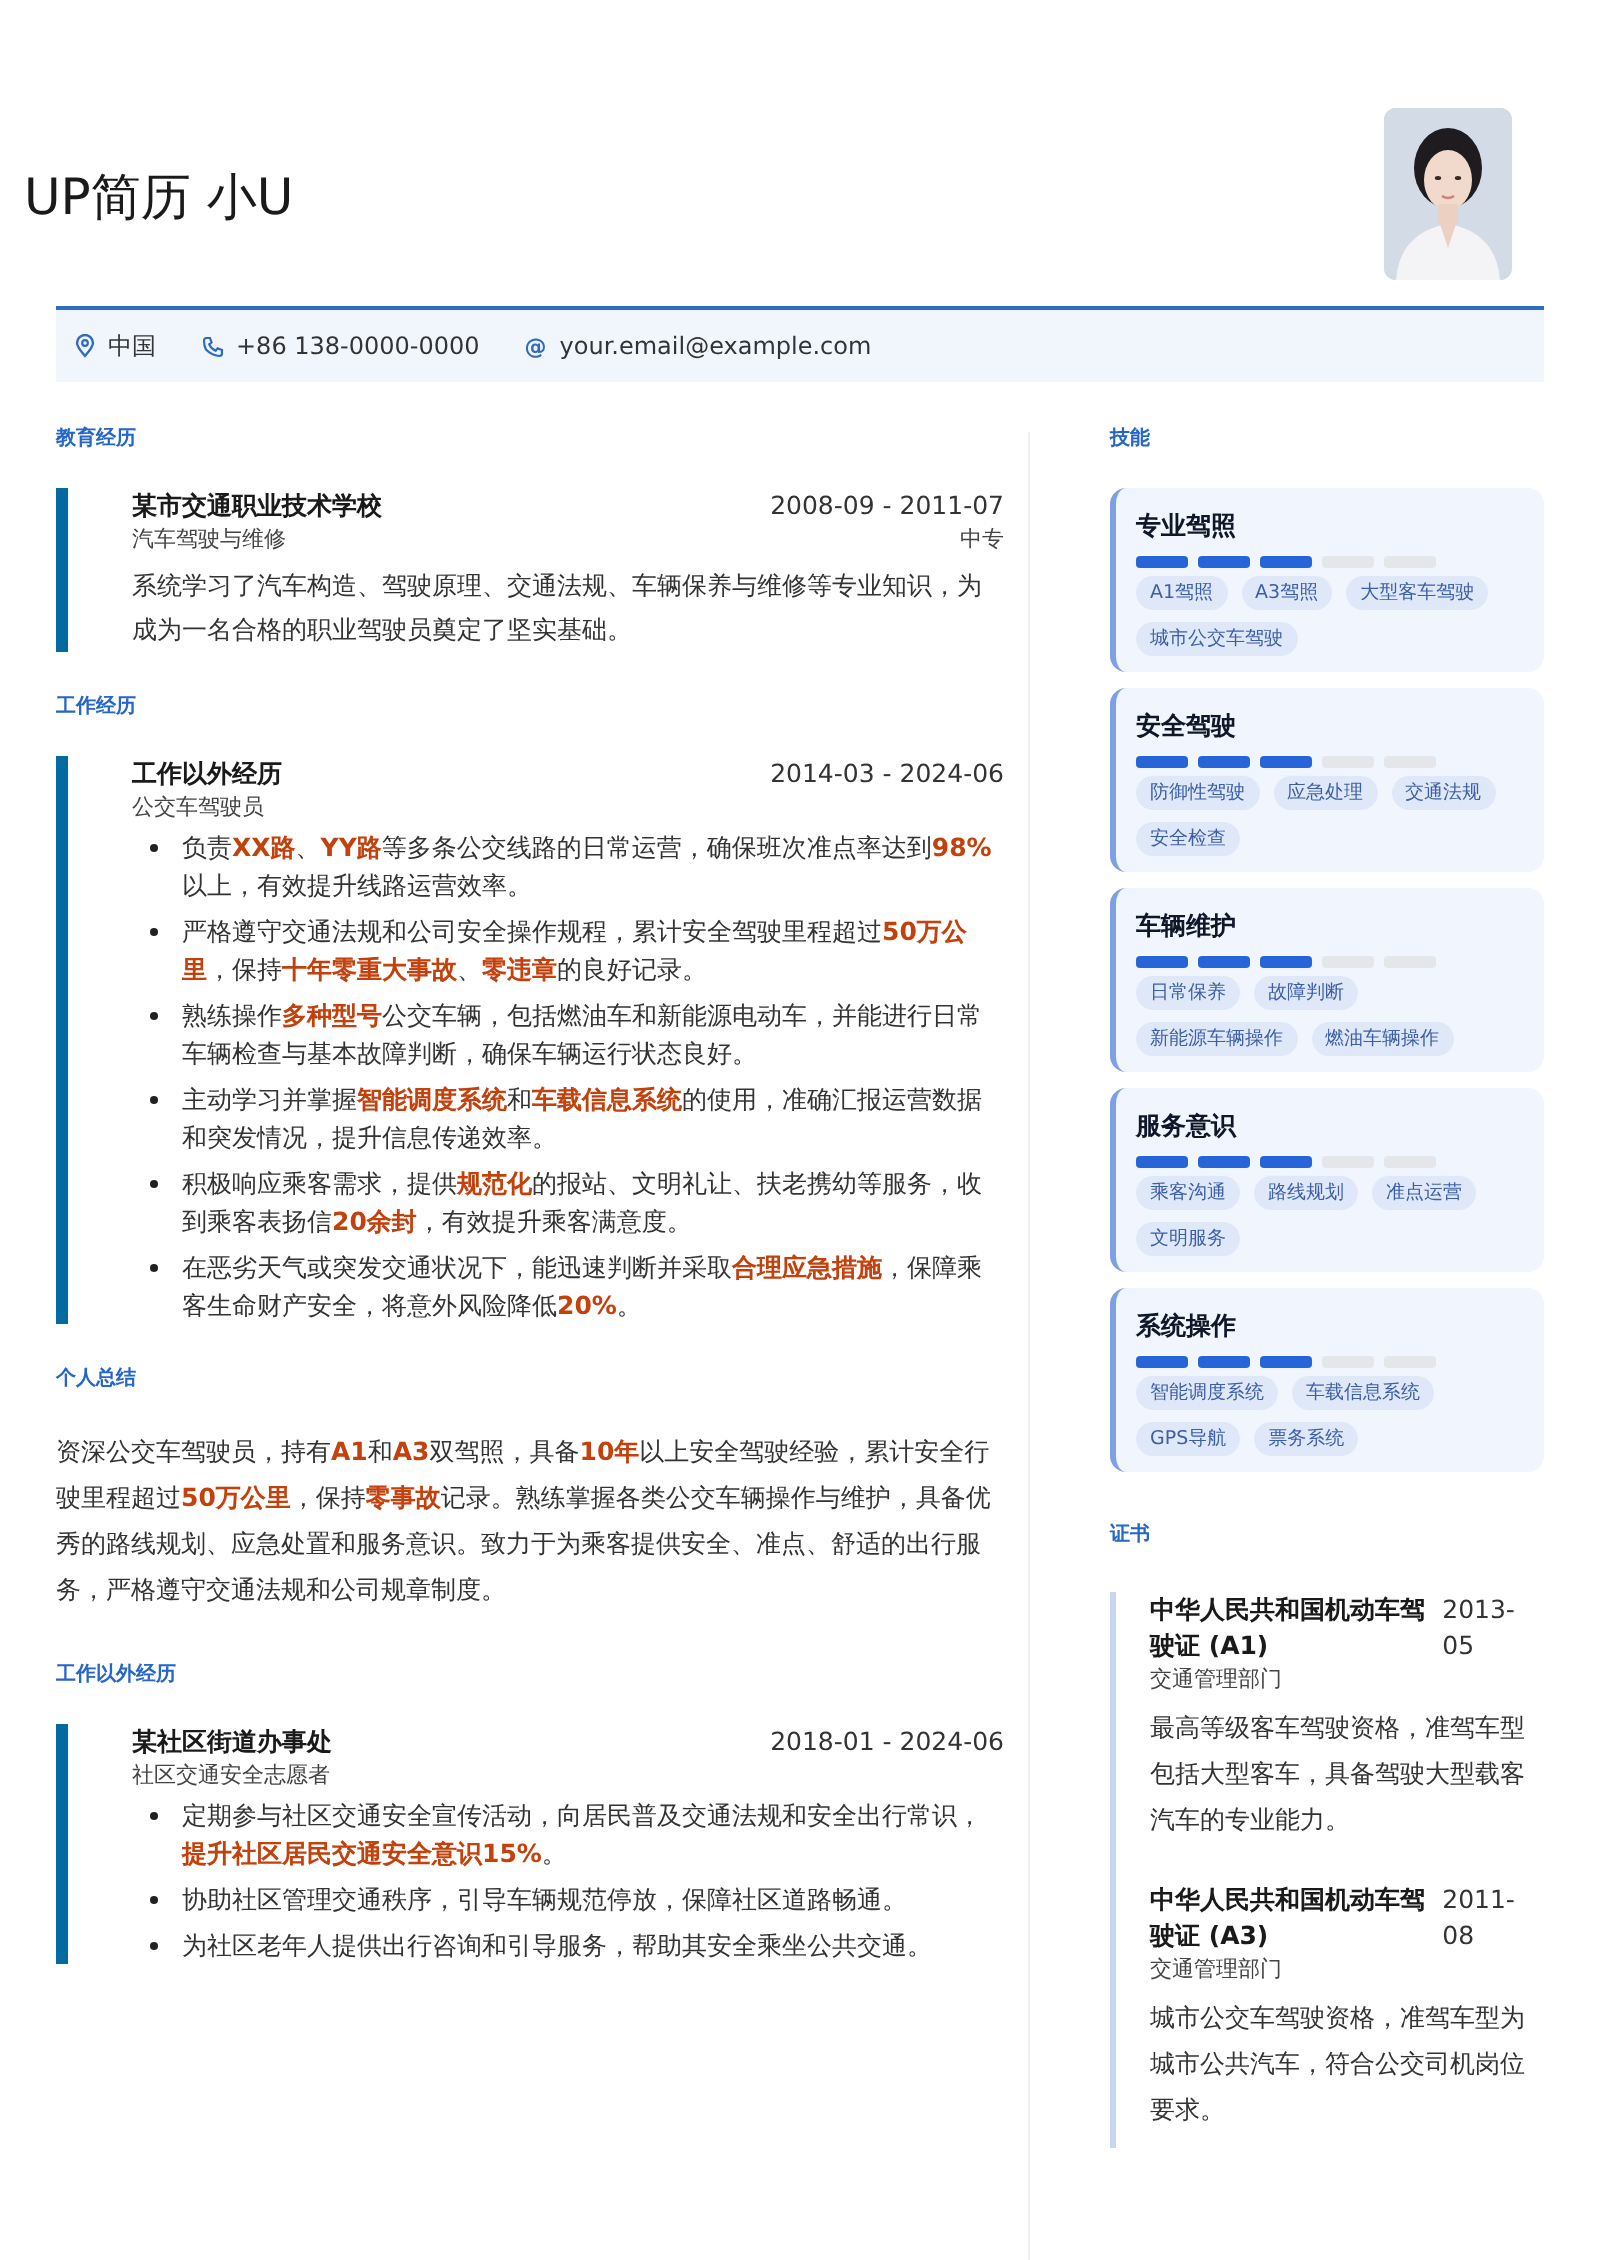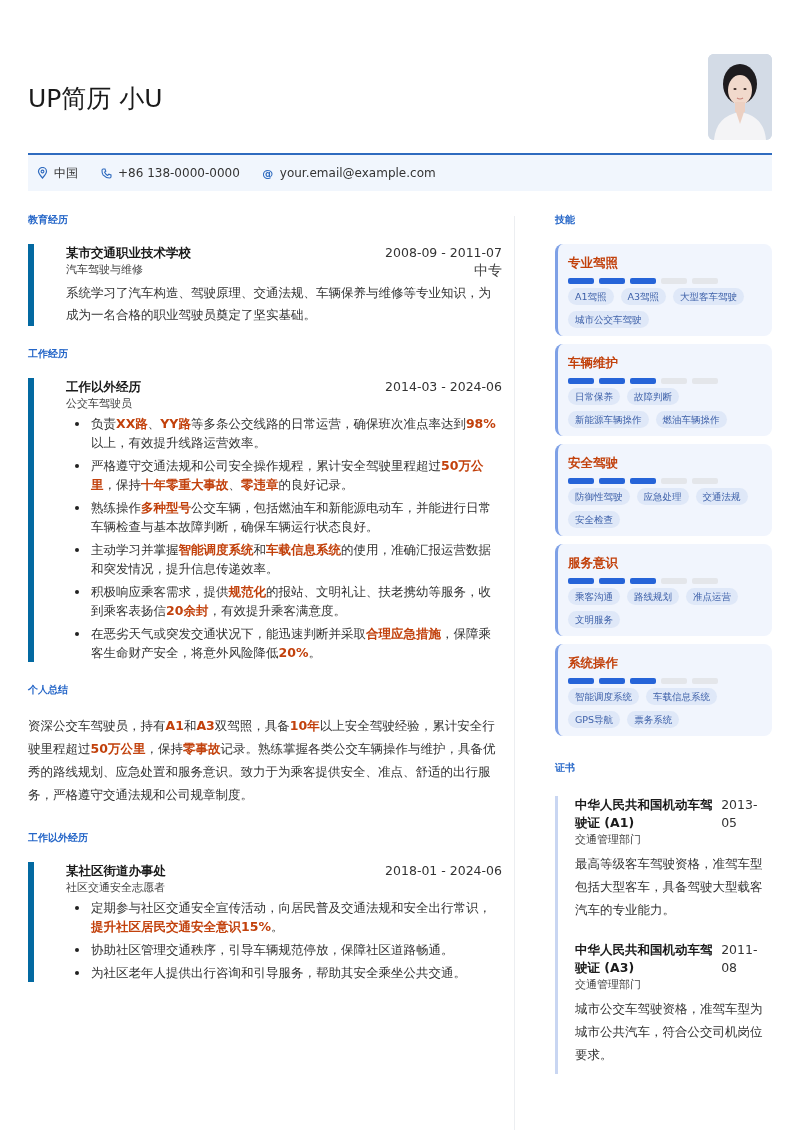--- a/index.html
+++ b/index.html
@@ -1,51 +1,51 @@
 <!DOCTYPE html>
 <html><head>
 <meta charset="utf-8">
 <style>
   * { box-sizing: border-box; margin: 0; padding: 0; }
   html, body { width: 800px; height: 1130px; background: #ffffff; overflow: hidden; }
   body { font-family: "DejaVu Sans", "Liberation Sans", sans-serif; color: #222; position: relative; }
 
-  .header { position: absolute; left: 28px; top: 52px; width: 744px; height: 100px; }
+  .header { position: absolute; left: 12px; top: 52px; width: 744px; height: 100px; }
   .name { position: absolute; left: 0; top: 30px; font-size: 25px; font-weight: 500; color: #1a1a1a; letter-spacing: 0; }
   .photo { position: absolute; right: 0; top: 2px; width: 64px; height: 86px; border-radius: 6px; overflow: hidden; background: linear-gradient(180deg, #c9d3e0 0%, #dfe5ee 100%); }
   .photo svg { display: block; }
 
   .contact-bar { position: absolute; left: 28px; top: 153px; width: 744px; height: 38px; background: #f1f6fd; border-top: 2px solid #2f6bbf; display: flex; align-items: center; padding-left: 8px; font-size: 12px; color: #333; }
   .contact-item { display: flex; align-items: center; margin-right: 22px; }
   .contact-item .ico { width: 12px; height: 12px; margin-right: 6px; color: #2f6bbf; display: inline-flex; align-items: center; justify-content: center; font-size: 11px; }
 
   .left { position: absolute; left: 28px; top: 210px; width: 474px; }
   .divider-v { position: absolute; left: 514px; top: 216px; width: 1px; height: 914px; background: #eceef1; }
   .right { position: absolute; left: 555px; top: 210px; width: 217px; }
 
   .sec-title { font-size: 10px; font-weight: bold; color: #2566c8; margin-bottom: 14px; height: 20px; line-height: 20px; }
 
   .entry { border-left: 6px solid #0369a1; padding-left: 32px; margin-bottom: 18px; }
   .entry-head { display: flex; justify-content: space-between; align-items: baseline; }
   .entry-title { font-size: 12.5px; font-weight: bold; color: #1a1a1a; line-height: 18px; }
   .entry-date { font-size: 12.5px; color: #333; line-height: 18px; }
   .entry-sub-row { display: flex; justify-content: space-between; }
   .entry-sub { font-size: 11px; color: #444; line-height: 16px; }
-  .entry-degree { font-size: 14px; color: #444; line-height: 16px; text-align: right; }
+  .entry-degree { font-size: 11px; color: #444; line-height: 16px; text-align: right; }
   .entry-desc { font-size: 12.5px; color: #333; line-height: 22px; margin-top: 4px; }
 
   ul.bullets { list-style: none; margin-top: 2px; }
   ul.bullets li { position: relative; padding-left: 25px; font-size: 12.5px; color: #333; line-height: 19px; margin-bottom: 4px; }
   ul.bullets li::before { content: ""; position: absolute; left: 9px; top: 8px; width: 4px; height: 4px; border-radius: 50%; background: #222; }
   b { font-weight: bold; color: #c2410c; }
 
   .summary { font-size: 12.5px; color: #333; line-height: 23px; margin-bottom: 22px; }
 
   .skill-card { background: #f1f5fd; border-left: 3px solid #7ea0e6; border-radius: 8px; padding: 10px 10px 8px 10px; margin-bottom: 8px; width: 217px; }
-  .skill-name { font-size: 12.5px; font-weight: bold; color: #c2410c; line-height: 18px; margin-bottom: 6px; }
+  .skill-name { font-size: 12.5px; font-weight: bold; color: #0f172a; line-height: 18px; margin-bottom: 6px; }
   .skill-bars { display: flex; gap: 5px; margin-bottom: 4px; }
   .skill-bars span { width: 26px; height: 6px; border-radius: 2px; background: #e4e6ea; }
   .skill-bars span.on { background: #2664d8; }
   .tags { display: flex; flex-wrap: wrap; gap: 6px 7px; }
   .tag { font-size: 9.5px; color: #3c5fa8; background: #dfe8f8; border-radius: 9px; padding: 2px 7px; line-height: 13px; }
 
   .cert { border-left: 3px solid #c9d6f2; padding-left: 17px; padding-bottom: 8px; }
   .cert-head { display: flex; justify-content: space-between; }
   .cert-title { font-size: 12.5px; font-weight: bold; color: #1a1a1a; line-height: 18px; width: 150px; }
   .cert-date { font-size: 12.5px; color: #333; line-height: 18px; }
@@ -170,49 +170,49 @@
           <span></span>
         </div>
         <div class="tags">
           <span class="tag">A1驾照</span>
           <span class="tag">A3驾照</span>
           <span class="tag">大型客车驾驶</span>
           <span class="tag">城市公交车驾驶</span>
         </div>
       </div>
       <div class="skill-card">
+        <div class="skill-name">安全驾驶</div>
+        <div class="skill-bars">
+          <span class="on"></span>
+          <span class="on"></span>
+          <span class="on"></span>
+          <span></span>
+          <span></span>
+        </div>
+        <div class="tags">
+          <span class="tag">防御性驾驶</span>
+          <span class="tag">应急处理</span>
+          <span class="tag">交通法规</span>
+          <span class="tag">安全检查</span>
+        </div>
+      </div>
+      <div class="skill-card">
         <div class="skill-name">车辆维护</div>
         <div class="skill-bars">
           <span class="on"></span>
           <span class="on"></span>
           <span class="on"></span>
           <span></span>
           <span></span>
         </div>
         <div class="tags">
           <span class="tag">日常保养</span>
           <span class="tag">故障判断</span>
           <span class="tag">新能源车辆操作</span>
           <span class="tag">燃油车辆操作</span>
-        </div>
-      </div>
-      <div class="skill-card">
-        <div class="skill-name">安全驾驶</div>
-        <div class="skill-bars">
-          <span class="on"></span>
-          <span class="on"></span>
-          <span class="on"></span>
-          <span></span>
-          <span></span>
-        </div>
-        <div class="tags">
-          <span class="tag">防御性驾驶</span>
-          <span class="tag">应急处理</span>
-          <span class="tag">交通法规</span>
-          <span class="tag">安全检查</span>
         </div>
       </div>
       <div class="skill-card">
         <div class="skill-name">服务意识</div>
         <div class="skill-bars">
           <span class="on"></span>
           <span class="on"></span>
           <span class="on"></span>
           <span></span>
           <span></span>

